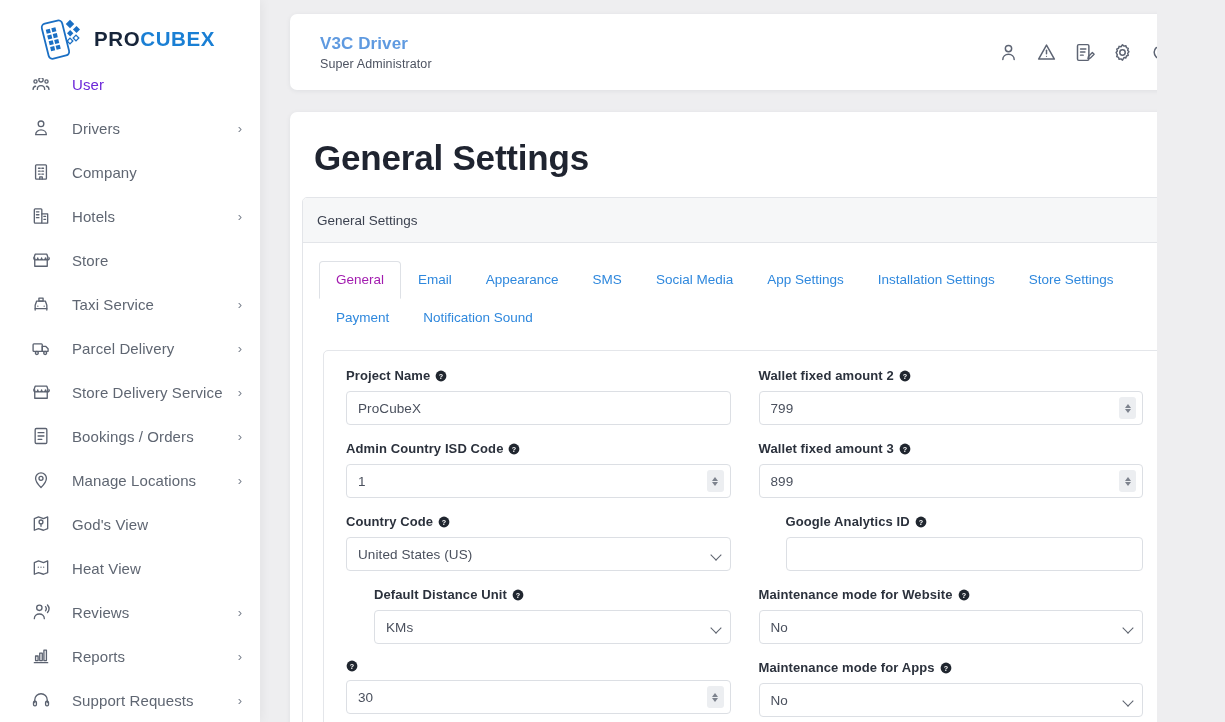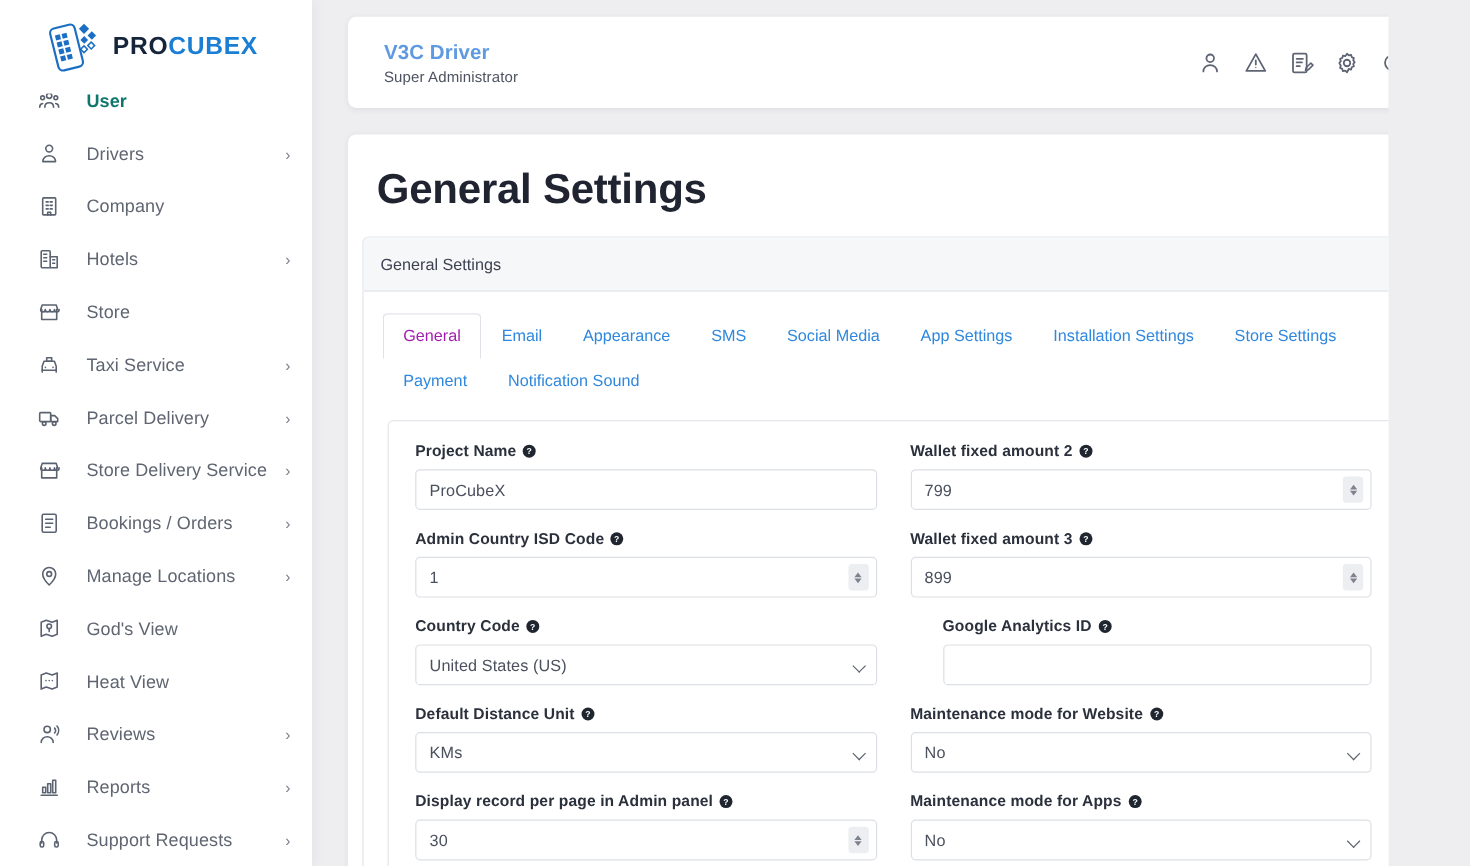--- a/index.html
+++ b/index.html
@@ -57,21 +57,21 @@
     color: #5f6672;
     white-space: nowrap;
     letter-spacing: 0.1px;
   }
   .nav-item .nav-caret {
     margin-left: auto;
     color: #7b828f;
     font-size: 13px;
     line-height: 1;
   }
-  .nav-item.is-muted .nav-label { color: #0f766e; font-weight: bold; }
+  .nav-item.is-muted .nav-label { color: #6d28d9; }
 
   
   #main {
     position: absolute; left: 260px; top: 0;
     width: 897px; height: 722px;
     background: #eeeef0;
     overflow: hidden;
   }
 
   
@@ -565,21 +565,21 @@
                     <span>Google Analytics ID</span>
                     <svg class="help-icon" viewBox="0 0 16 16">
                       <circle cx="8" cy="8" r="7.2" fill="#20262f"></circle>
                       <text x="8" y="11.6" text-anchor="middle" font-size="9.6" font-weight="700" fill="#ffffff" font-family="Liberation Sans, sans-serif">?</text>
                     </svg>
                   </div>
                   <div class="control is-empty">
                     <span class="val"></span>
                   </div>
                 </div>
-                <div class="field" style="grid-column: 1;">
+                <div class="field" style="grid-column: 1; margin-left: 28px;">
                   <div class="field-label">
                     <span>Default Distance Unit</span>
                     <svg class="help-icon" viewBox="0 0 16 16">
                       <circle cx="8" cy="8" r="7.2" fill="#20262f"></circle>
                       <text x="8" y="11.6" text-anchor="middle" font-size="9.6" font-weight="700" fill="#ffffff" font-family="Liberation Sans, sans-serif">?</text>
                     </svg>
                   </div>
                   <div class="control">
                     <span class="val">KMs</span>
                     <span class="chev-down"></span>
@@ -593,21 +593,20 @@
                       <text x="8" y="11.6" text-anchor="middle" font-size="9.6" font-weight="700" fill="#ffffff" font-family="Liberation Sans, sans-serif">?</text>
                     </svg>
                   </div>
                   <div class="control">
                     <span class="val">No</span>
                     <span class="chev-down"></span>
                   </div>
                 </div>
                 <div class="field" style="grid-column: 1;">
                   <div class="field-label">
-                    <span>Display record per page in Admin panel</span>
                     <svg class="help-icon" viewBox="0 0 16 16">
                       <circle cx="8" cy="8" r="7.2" fill="#20262f"></circle>
                       <text x="8" y="11.6" text-anchor="middle" font-size="9.6" font-weight="700" fill="#ffffff" font-family="Liberation Sans, sans-serif">?</text>
                     </svg>
                   </div>
                   <div class="control">
                     <span class="val">30</span>
                     <span class="spinner">
                       <span class="up"></span>
                       <span class="down"></span>

